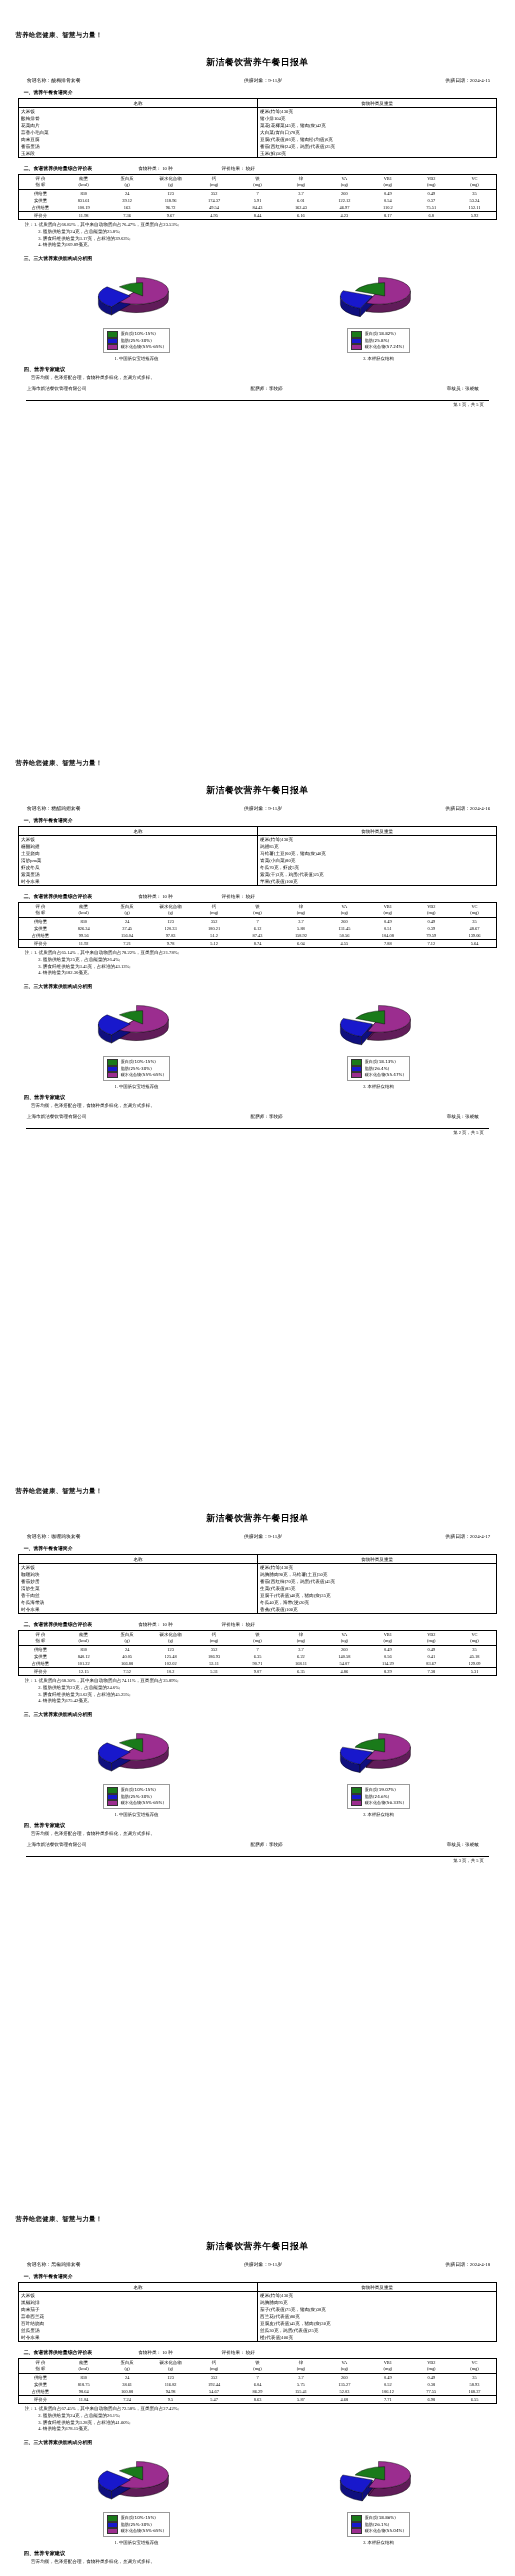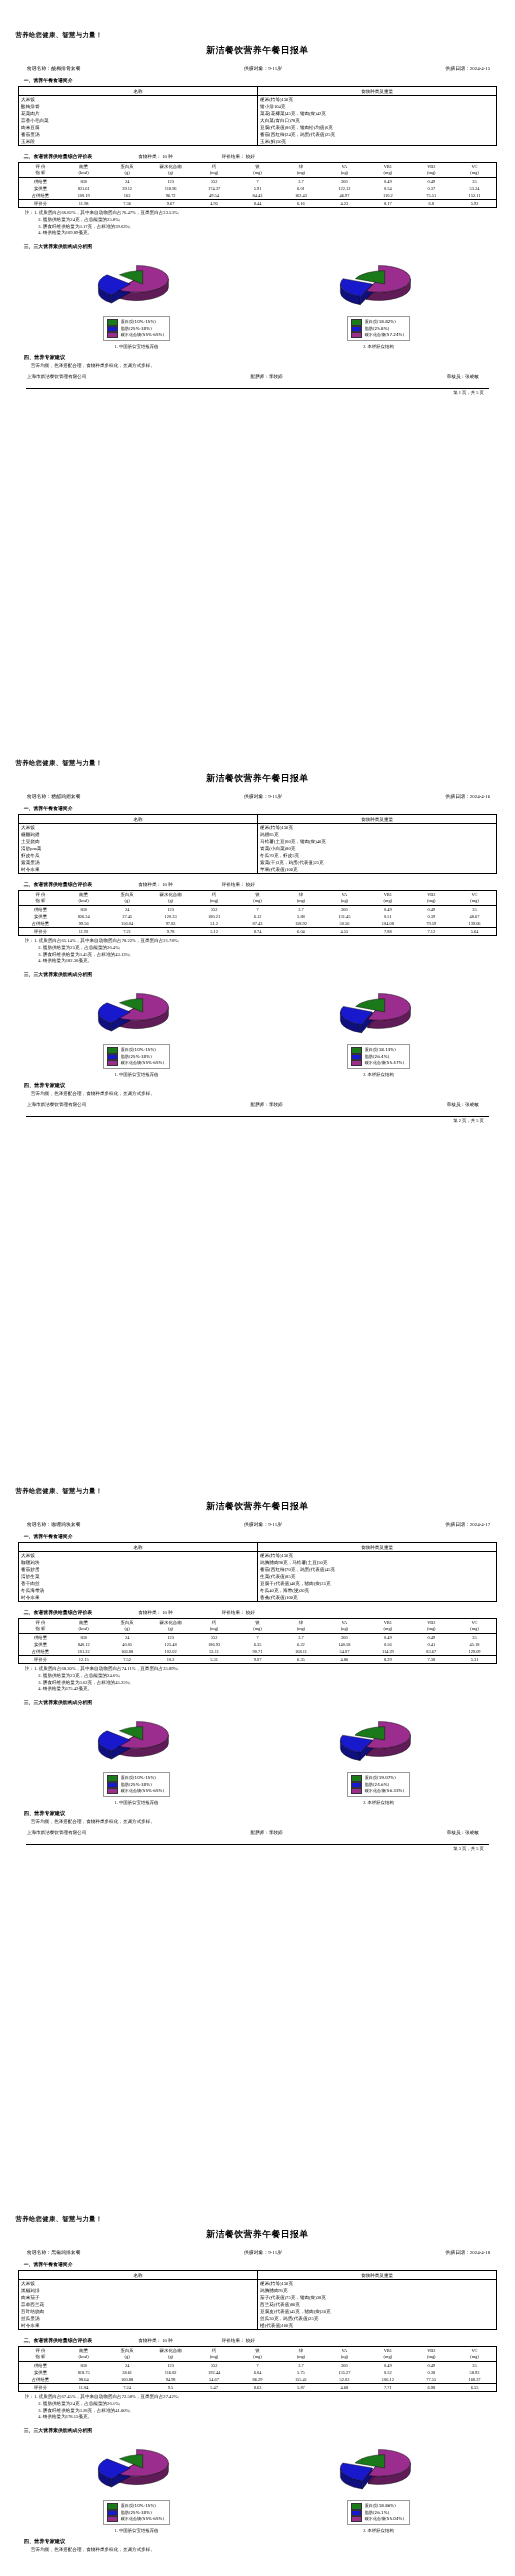--- a/index.html
+++ b/index.html
@@ -1,19 +1,19 @@
 <!DOCTYPE html>
 <html style="font-size:8.2px"><head>
 <meta charset="utf-8">
 <style>
   html,body{margin:0;padding:0;background:#fff;}
   body{font-family:"Liberation Serif","DejaVu Serif",serif;color:#000;width:515px;}
   .page{width:515px;height:728px;position:relative;box-sizing:border-box;padding:0 15.5px;overflow:hidden;}
   .slogan{font-family:"DejaVu Sans","Liberation Sans",sans-serif;font-weight:bold;font-size:6.4px;letter-spacing:0.3px;padding-top:31px;color:#111;}
-  .doc-title{text-align:center;font-weight:bold;font-size:8.8px;letter-spacing:0.5px;margin-top:5px;font-family:"Liberation Serif",serif;}
+  .doc-title{text-align:center;font-weight:bold;font-size:8.8px;letter-spacing:0.5px;margin-top:17px;font-family:"Liberation Serif",serif;}
   .meta-row{display:flex;justify-content:space-between;font-size:4.9px;margin-top:7.7px;padding:0 9.3px 0 11.3px;}
   .meta-row span{white-space:nowrap;}
   .sect-head{display:flex;align-items:flex-end;font-size:5.2px;font-weight:bold;margin-top:6.2px;padding-left:8.2px;}
   .sect-head .t{font-family:"DejaVu Sans","Liberation Sans",sans-serif;font-size:4.9px;}
   .sect-head .extra{font-weight:normal;font-family:"Liberation Serif",serif;font-size:4.6px;}
   .sp1{margin-left:46px;}
   .sp2{margin-left:49px;}
   table.recipe{border-collapse:collapse;width:479px;margin:3.6px auto 0 auto;table-layout:fixed;}
   table.recipe th,table.recipe td{border:0.5px solid #000;font-size:4.6px;padding:1px 2.1px;font-family:"Liberation Serif",serif;}
   table.recipe th{text-align:center;font-weight:normal;padding:1.5px 2.1px;}

